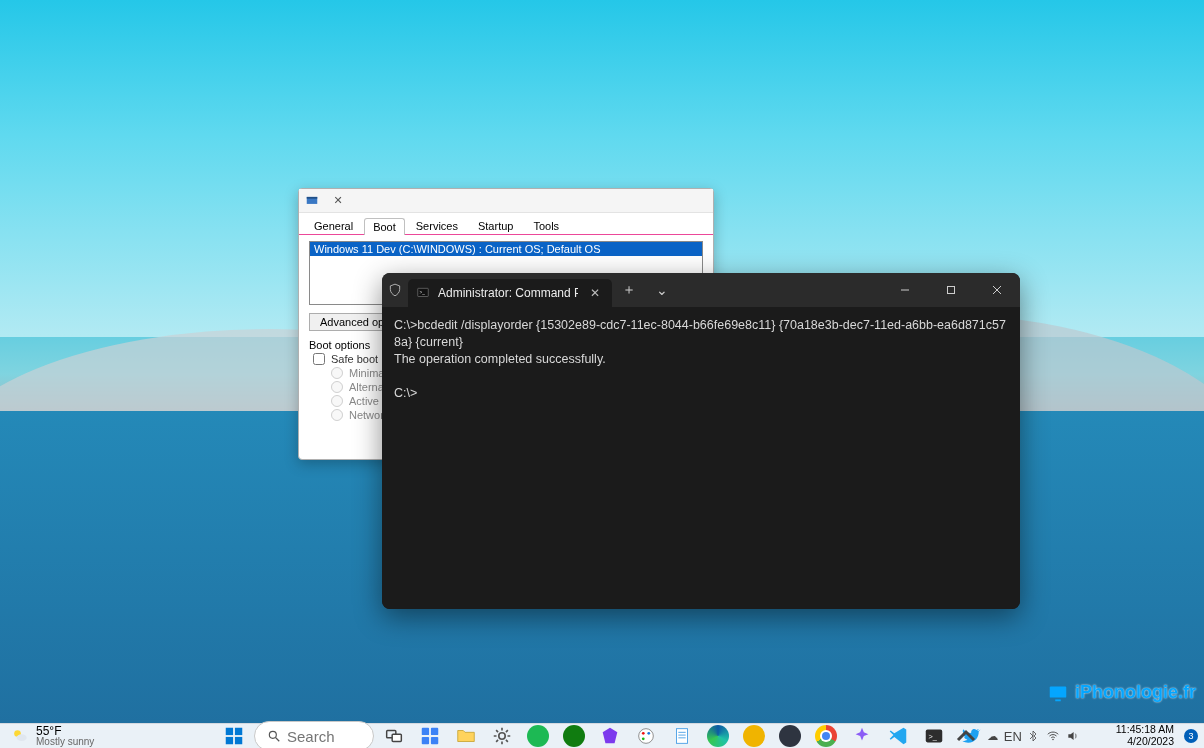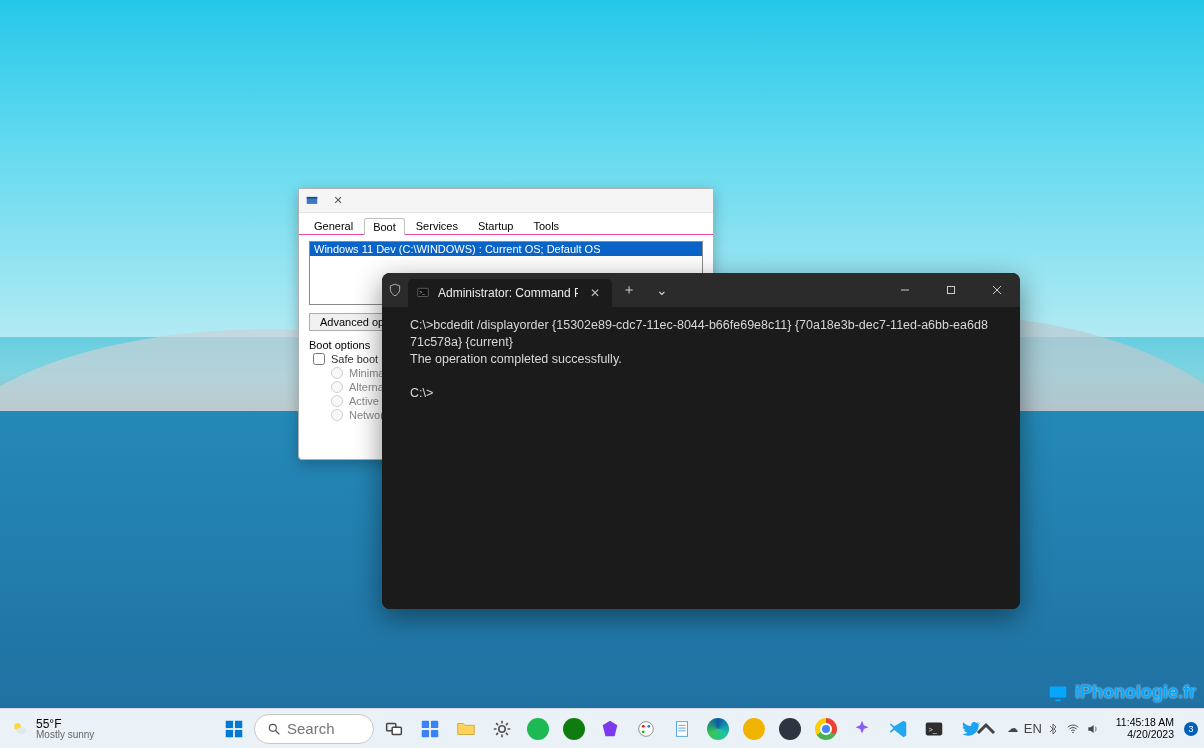--- a/index.html
+++ b/index.html
@@ -96,30 +96,30 @@
 .term-newtab, .term-dropdown {
   color:#ccc; padding:0 10px; cursor:default; font-size:14px;
 }
 .term-titlebar .spacer { flex:1; }
 .term-winbtn {
   width:46px; height:34px; display:flex; align-items:center; justify-content:center;
   color:#ccc; cursor:default;
 }
 
 .term-body {
-  flex:1; padding:10px 28px;
+  flex:1; padding:10px 12px;
   font-family: 'Cascadia Mono','Consolas',monospace;
   font-size:12.5px; line-height:1.35;
   white-space:pre-wrap; word-break:break-all;
   color:#d8d8d8; background:#1b1b1b;
 }
 
 
 .taskbar {
-  position:absolute; left:0; right:0; bottom:0; height:40px;
+  position:absolute; left:0; right:0; bottom:0; height:25px;
   background:rgba(245,248,252,.95);
   border-top:1px solid #d4d9e0;
   display:flex; align-items:center;
   font-size:11px; z-index:50;
 }
 .tb-weather {
   display:flex; align-items:center; gap:6px; padding:0 10px; cursor:default;
 }
 .tb-weather .temp-col { display:flex; flex-direction:column; line-height:1; }
 .tb-weather .temp { font-size:12px; }
@@ -139,21 +139,21 @@
   height:30px; padding:0 12px; width:120px; cursor:text;
 }
 .tb-search input {
   border:none; outline:none; background:transparent; font-size:15px; width:70px;
 }
 .tb-right {
   position:absolute; right:6px; display:flex; align-items:center; gap:4px;
 }
 .tray-icons { display:flex; align-items:center; gap:6px; padding:0 6px; }
 .tray-icons .t { width:14px; height:14px; display:flex; align-items:center; justify-content:center; color:#444; cursor:default; }
-.tb-clock { text-align:right; line-height:1.1; font-size:10.5px; padding:0 6px; cursor:default; }
+.tb-clock { text-align:right; line-height:1.1; font-size:10.5px; padding:0 6px; cursor:default;margin-left:20px; }
 .tb-notif {
   width:14px; height:14px; background:#005fb8; border-radius:50%;
   color:#fff; font-size:9px; display:flex; align-items:center; justify-content:center; cursor:default;
 }
 
 
 svg { display:block; }
 
 .circle { width:22px; height:22px; border-radius:50%; }
 </style>

